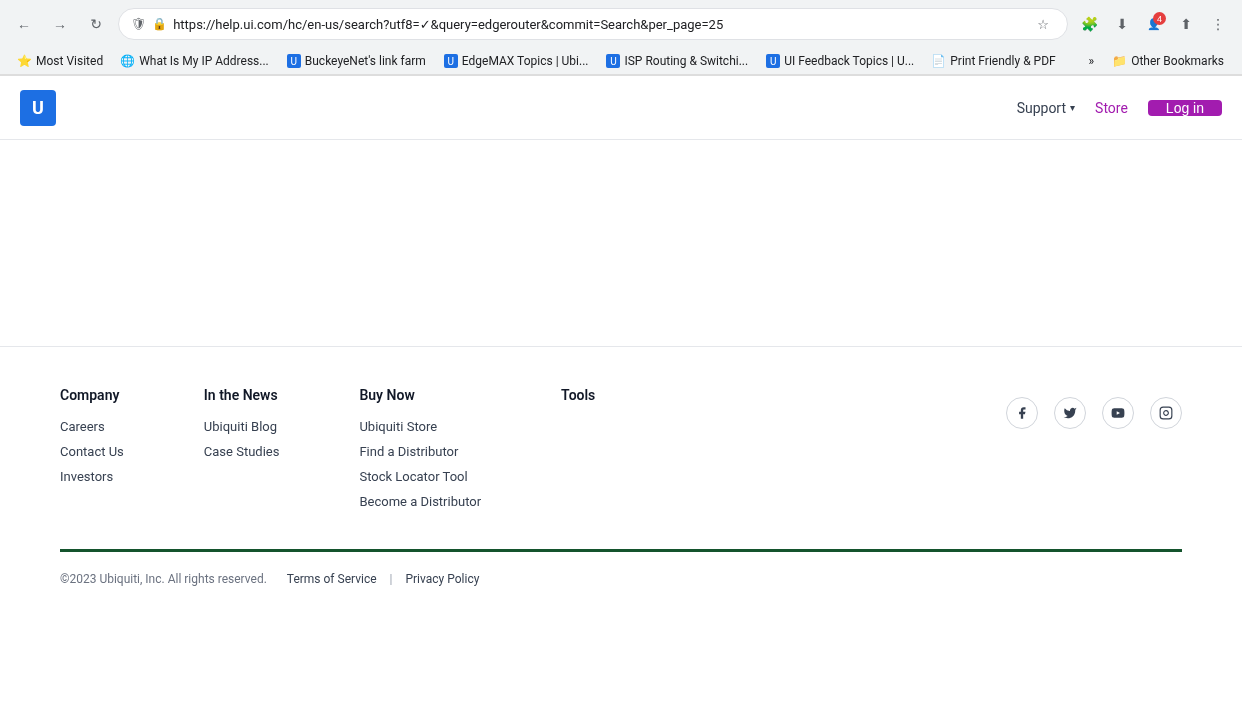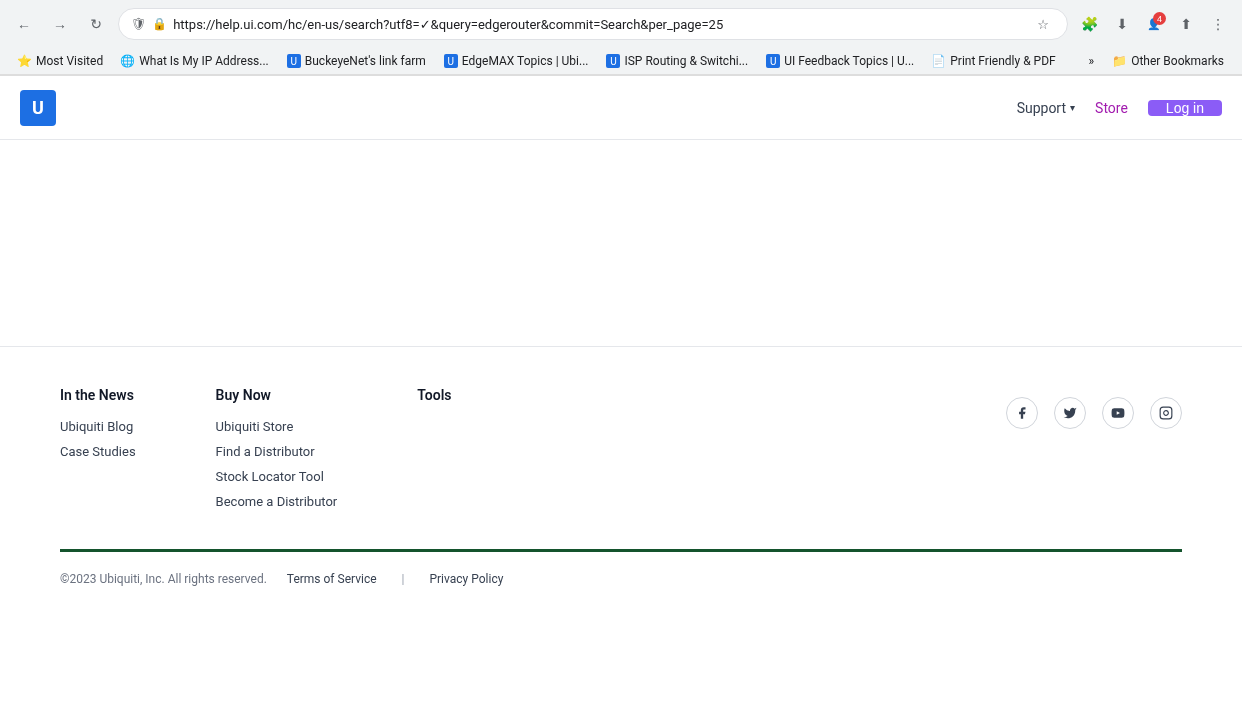--- a/index.html
+++ b/index.html
@@ -23,37 +23,37 @@
 
     
     .page { background: #fff; min-height: 540px; display: flex; flex-direction: column; }
 
     
     .nav { display: flex; align-items: center; padding: 0 20px; height: 64px; border-bottom: 1px solid #e5e7eb; }
     .nav-logo { background: #1d6fe3; color: #fff; width: 36px; height: 36px; border-radius: 4px; display: flex; align-items: center; justify-content: center; font-weight: bold; font-size: 18px; cursor: pointer; }
     .nav-spacer { flex: 1; }
     .nav-support { display: flex; align-items: center; gap: 4px; color: #374151; font-size: 14px; cursor: pointer; margin-right: 20px; }
     .nav-store { color: #a21caf; font-size: 14px; cursor: pointer; margin-right: 20px; }
-    .nav-login { background: #8b5cf6; color: #fff; padding: 0 18px; border-radius: 4px; font-size: 14px; font-weight: 500; cursor: pointer; border: none; }
+    .nav-login { background: #a21caf; color: #fff; padding: 0 18px; border-radius: 4px; font-size: 14px; font-weight: 500; cursor: pointer; border: none; }
 
     
     .main-content { flex: 1; background: #fff; }
 
     
     .footer { border-top: 1px solid #e5e7eb; padding: 40px 60px 30px; }
     .footer-columns { display: flex; gap: 80px; }
     .footer-col h4 { font-size: 14px; font-weight: 600; color: #111827; margin-bottom: 16px; }
     .footer-col ul { list-style: none; }
     .footer-col ul li { margin-bottom: 10px; }
     .footer-col ul li a { font-size: 13px; color: #374151; text-decoration: none; cursor: pointer; }
     .footer-social { margin-left: auto; display: flex; gap: 16px; align-items: flex-start; padding-top: 10px; }
     .social-icon { width: 32px; height: 32px; border-radius: 50%; display: flex; align-items: center; justify-content: center; color: #374151; cursor: pointer; font-size: 14px; }
     .footer-bottom { border-top: 3px solid #14532d; margin-top: 30px; padding-top: 20px; display: flex; align-items: center; gap: 20px; }
     .footer-copyright { font-size: 12px; color: #6b7280; }
-    .footer-links { display: flex; gap: 25px; font-size: 12px; }
+    .footer-links { display: flex; gap: 13px; font-size: 12px; }
     .footer-links a { color: #374151; text-decoration: none; cursor: pointer; }
     .footer-links span { color: #9ca3af; }
   </style>
 </head>
 <body>
 
 <div class="browser-chrome">
   <div class="browser-toolbar">
     <button class="browser-btn">←</button>
     <button class="browser-btn">→</button>
@@ -128,20 +128,28 @@
     </div>
     <div class="nav-store">Store</div>
     <button class="nav-login">Log in</button>
   </div>
 
   <div class="main-content"></div>
 
   <div class="footer">
     <div class="footer-columns">
 
+      <div class="footer-col">
+        <h4>Company</h4>
+        <ul>
+          <li><a>Careers</a></li>
+          <li><a>Contact Us</a></li>
+          <li><a>Investors</a></li>
+        </ul>
+      </div>
 
       <div class="footer-col">
         <h4>In the News</h4>
         <ul>
           <li><a>Ubiquiti Blog</a></li>
           <li><a>Case Studies</a></li>
         </ul>
       </div>
 
 

